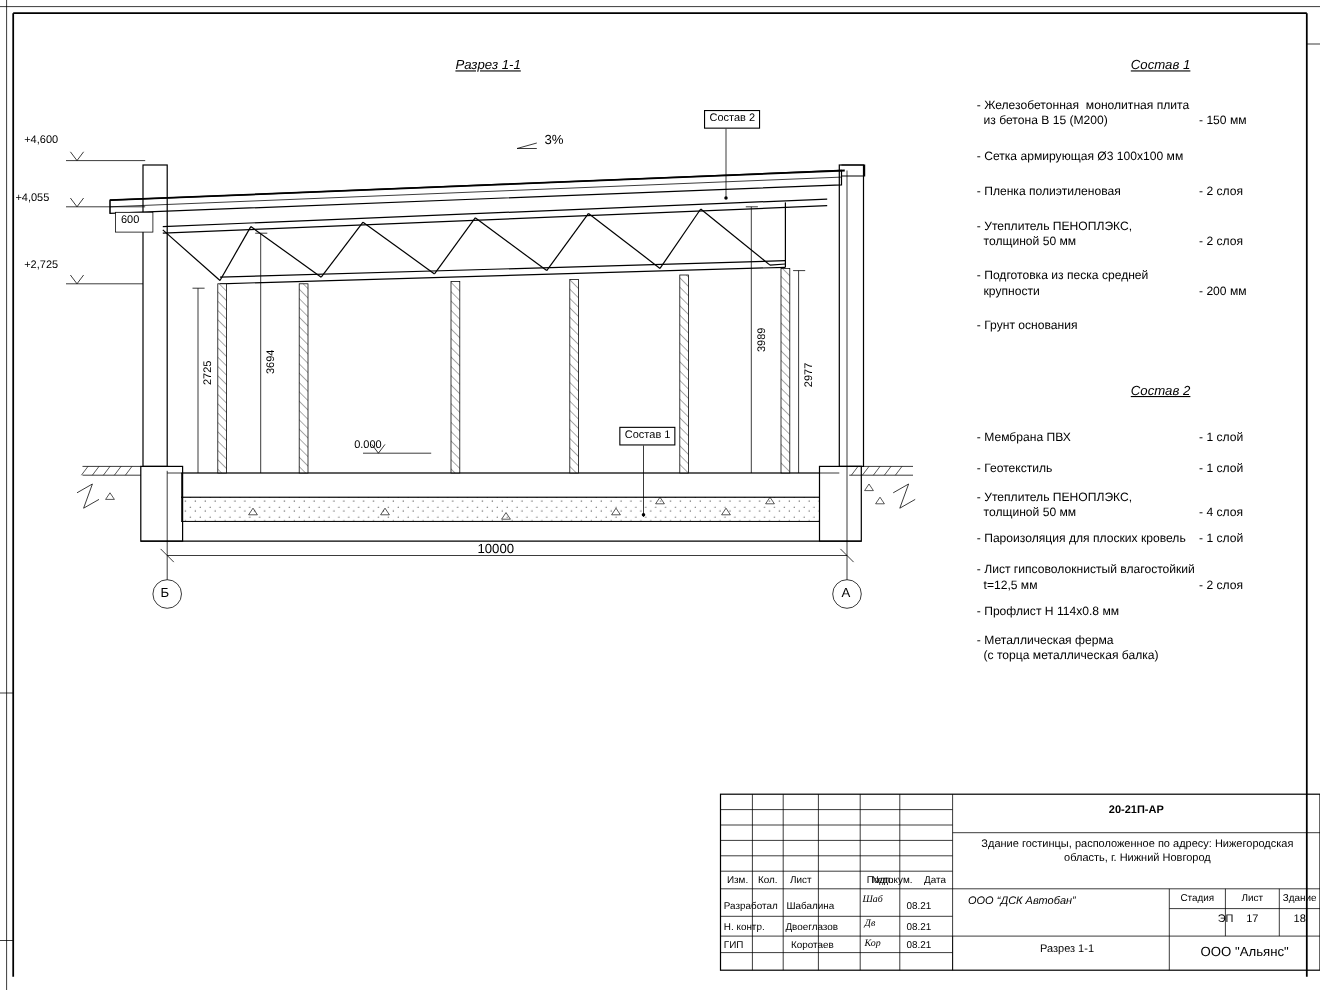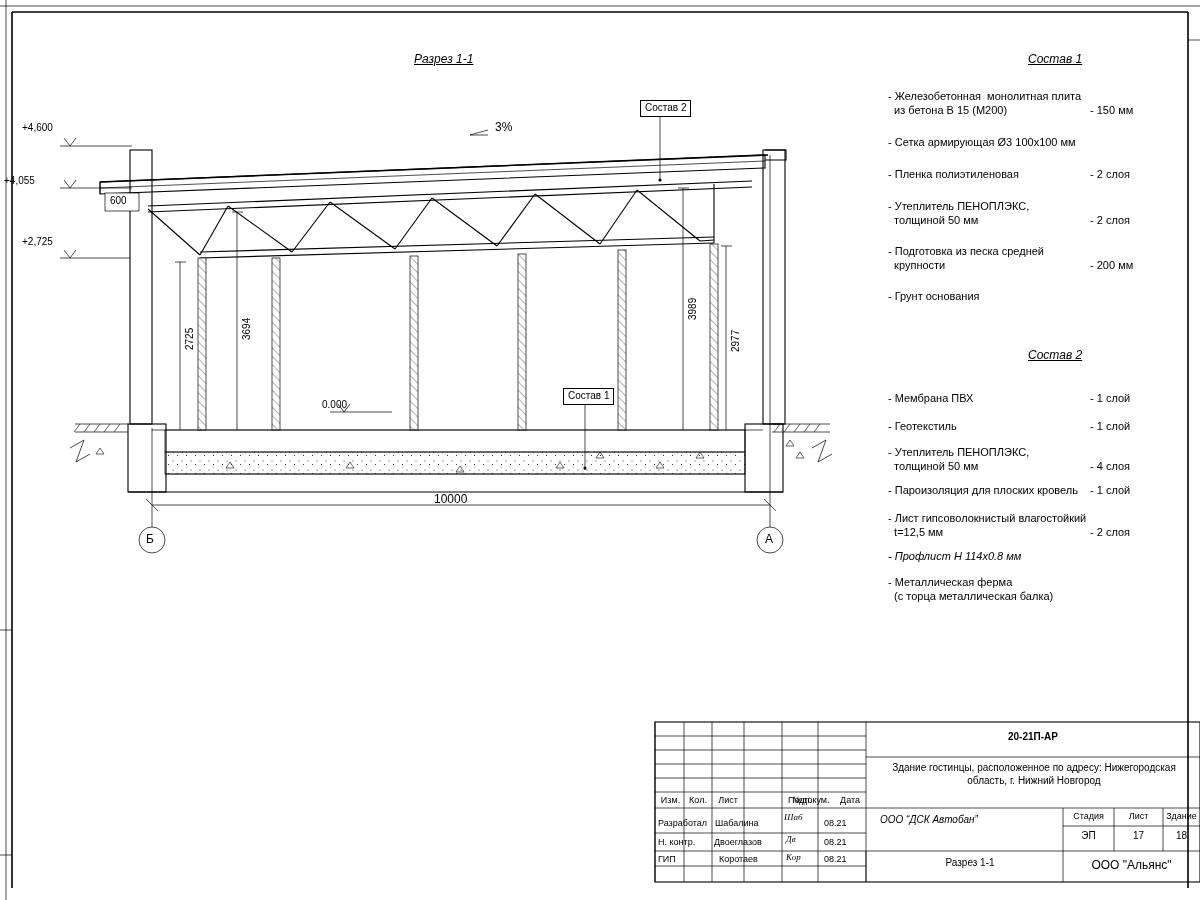--- a/index.html
+++ b/index.html
@@ -196,21 +196,21 @@
     <line class="ln thin" x1="152" y1="428" x2="152" y2="528"></line>
     <line class="ln thin" x1="770" y1="155" x2="770" y2="528"></line>
 
     <circle class="ln thin fillw" cx="152" cy="540" r="13"></circle>
     <circle class="ln thin fillw" cx="770" cy="540" r="13"></circle>
   </svg>
 
   <div class="txt ttl" style="left:414px;top:52px;">Разрез 1-1</div>
 
   <div class="txt s10" style="left:22px;top:122px;">+4,600</div>
-  <div class="txt s10" style="left:4px;top:175px;">+4,055</div>
+  <div class="txt s10" style="left:14px;top:175px;">+4,055</div>
   <div class="txt s10" style="left:22px;top:236px;">+2,725</div>
   <div class="txt s10" style="left:322px;top:399px;">0.000</div>
 
   <div class="txt s10" style="left:110px;top:195px;">600</div>
   <div class="txt s12" style="left:495px;top:120px;">3%</div>
 
   <div class="txt s10 rot" style="left:184px;top:350px;">2725</div>
   <div class="txt s10 rot" style="left:241px;top:340px;">3694</div>
   <div class="txt s10 rot" style="left:687px;top:320px;">3989</div>
   <div class="txt s10 rot" style="left:730px;top:352px;">2977</div>
@@ -260,21 +260,21 @@
   толщиной 50 мм</div>
     <div class="txt" style="left:1090px;top:460px;">- 4 слоя</div>
 
     <div class="txt" style="left:888px;top:484px;">- Пароизоляция для плоских кровель</div>
     <div class="txt" style="left:1090px;top:484px;">- 1 слой</div>
 
     <div class="txt" style="left:888px;top:512px;">- Лист гипсоволокнистый влагостойкий
   t=12,5 мм</div>
     <div class="txt" style="left:1090px;top:526px;">- 2 слоя</div>
 
-    <div class="txt" style="left:888px;top:550px;font-style:italic;">- Профлист Н 114х0.8 мм</div>
+    <div class="txt" style="left:888px;top:550px;">- Профлист Н 114х0.8 мм</div>
     <div class="txt" style="left:888px;top:576px;">- Металлическая ферма
   (с торца металлическая балка)</div>
   </div>
 
   <div>
     <svg width="1200" height="900">
 
       <rect class="ln med" x="655" y="722" width="545" height="160" fill="none"></rect>
 
       <line class="ln thin" x1="655" y1="722" x2="655" y2="882"></line>
@@ -333,20 +333,20 @@
     <div class="txt s10" style="left:868px;top:762px;width:332px;text-align:center;line-height:1.25;">Здание гостинцы, расположенное по адресу: Нижегородская
 область, г. Нижний Новгород</div>
 
     <div class="txt s10" style="left:880px;top:814px;width:180px;text-align:left;font-style:italic;">ООО “ДСК Автобан”</div>
     <div class="txt s10" style="left:880px;top:857px;width:180px;text-align:center;">Разрез 1-1</div>
 
     <div class="txt s9" style="left:1063px;top:811px;width:51px;text-align:center;">Стадия</div>
     <div class="txt s9" style="left:1114px;top:811px;width:49px;text-align:center;">Лист</div>
     <div class="txt s9" style="left:1163px;top:811px;width:37px;text-align:center;">Здание</div>
 
-    <div class="txt s10" style="left:1063px;top:830px;width:51px;text-align:center;">ЭП</div>
+    <div class="txt s10" style="left:1063px;top:830px;width:51px;text-align:left;padding-left:44px;">ЭП</div>
     <div class="txt s10" style="left:1114px;top:830px;width:49px;text-align:center;">17</div>
     <div class="txt s10" style="left:1163px;top:830px;width:37px;text-align:center;">18</div>
 
     <div class="txt s12" style="left:1063px;top:858px;width:137px;text-align:center;">ООО "Альянс"</div>
   </div>
 
 </div>
 
 </body></html>

